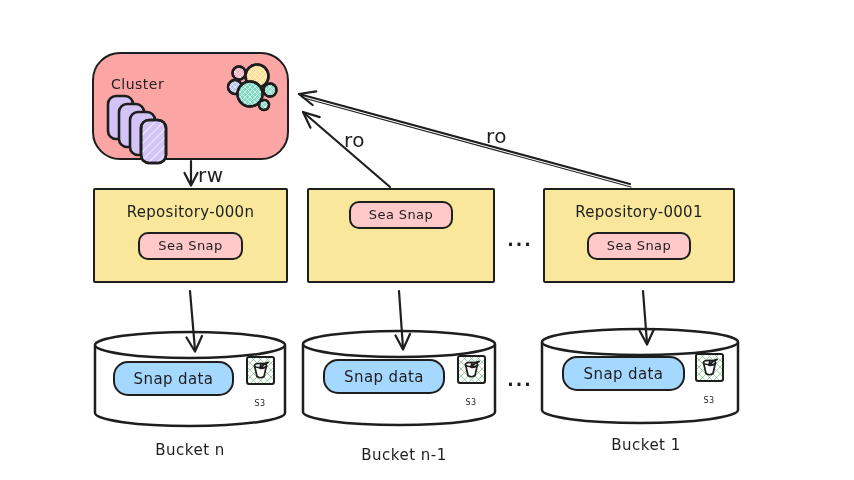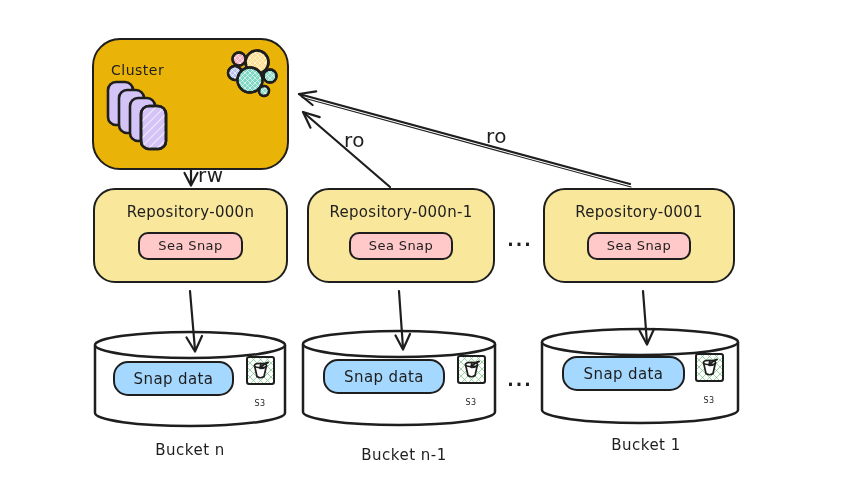--- a/index.html
+++ b/index.html
@@ -7,33 +7,33 @@
   .canvas {
     position:relative; width:854px; height:480px; overflow:hidden;
     background:#ffffff;
     font-family:"DejaVu Sans", sans-serif;
     color:#1e1e1e;
   }
   .layer { position:absolute; left:0; top:0; }
 
   
   .cluster {
-    position:absolute; left:92px; top:38px; width:197px; height:132px;
-    background:#eab308; border:2.5px solid #1e1e1e; border-radius:28px;
+    position:absolute; left:92px; top:52px; width:197px; height:108px;
+    background:#fca5a5; border:2.5px solid #1e1e1e; border-radius:28px;
   }
   .cluster-label {
     position:absolute; left:17px; top:22px; font-size:14px; letter-spacing:0.5px;
   }
   .nodes-stack { position:absolute; left:12px; top:40px; }
   .elastic-logo { position:absolute; right:8px; top:8px; }
 
   
   .repo {
     position:absolute; height:95px;
-    background:#f9e79b; border:2.5px solid #1e1e1e; border-radius:22px;
+    background:#f9e79b; border:2.5px solid #1e1e1e; border-radius:2px;
     text-align:center;
   }
   .repo-1 { left:93px;  top:188px; width:195px; }
   .repo-2 { left:307px; top:188px; width:188px; }
   .repo-3 { left:543px; top:188px; width:192px; }
   .repo-title { display:block; margin-top:13px; font-size:15px; letter-spacing:0.3px; }
   .badge-pink {
     display:inline-block; margin-top:11px; padding:4px 18px 5px;
     background:#ffc9c9; border:2px solid #1e1e1e; border-radius:10px;
     font-size:13px; letter-spacing:0.4px;
@@ -175,21 +175,20 @@
 
   <span class="edge-label lbl-rw">rw</span>
   <span class="edge-label lbl-ro1">ro</span>
   <span class="edge-label lbl-ro2">ro</span>
 
   <div class="repo repo-1">
     <span class="repo-title">Repository-000n</span>
     <span class="badge-pink">Sea Snap</span>
   </div>
   <div class="repo repo-2">
-    <span class="repo-title">Repository-000n-1</span>
     <span class="badge-pink">Sea Snap</span>
   </div>
   <div class="repo repo-3">
     <span class="repo-title">Repository-0001</span>
     <span class="badge-pink">Sea Snap</span>
   </div>
 
   <span class="ellipsis ellipsis-repos">...</span>
   <span class="ellipsis ellipsis-buckets">...</span>
 

